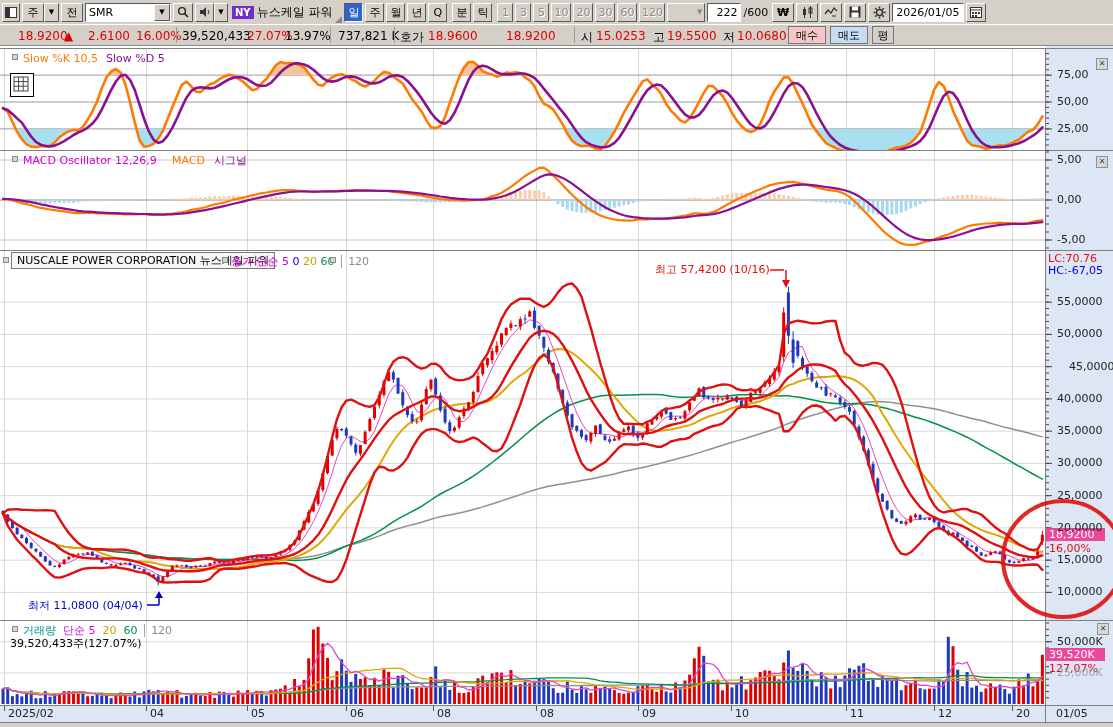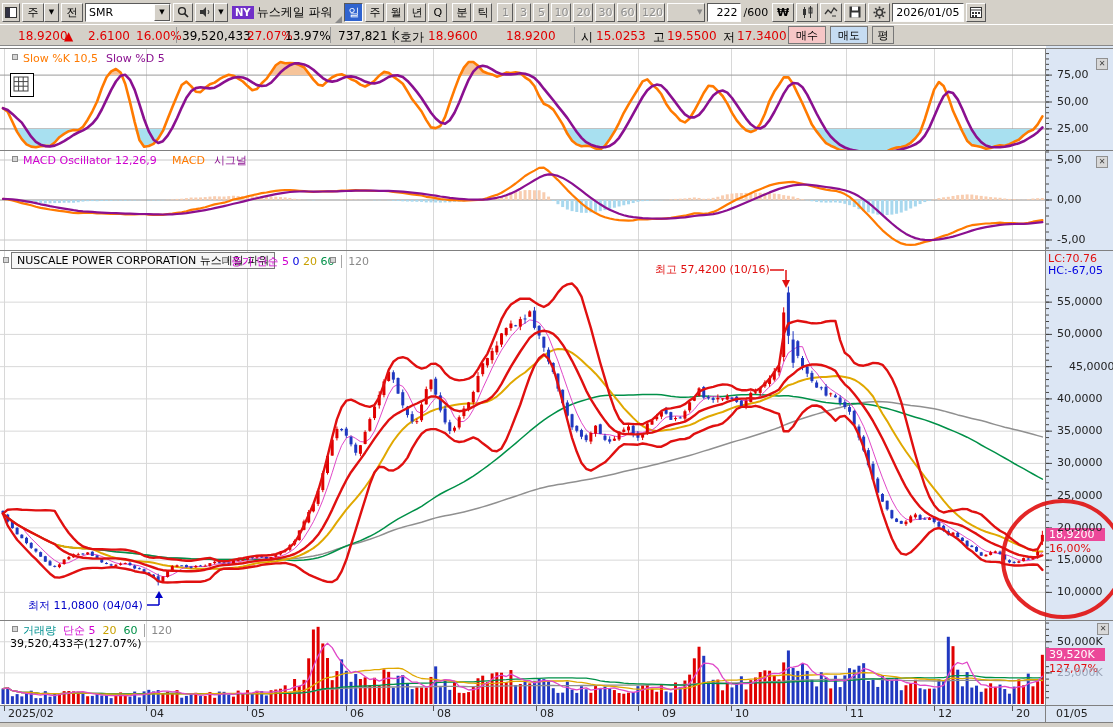--- a/index.html
+++ b/index.html
@@ -155,21 +155,21 @@
   <span class="qsep" style="left:394px"></span>
   <span class="q blk" style="left:400px">호가</span>
   <span class="q red" style="left:428px">18.9600</span>
   <span class="q red" style="left:506px">18.9200</span>
   <span class="qsep" style="left:574px"></span>
   <span class="q blk" style="left:581px">시</span>
   <span class="q red" style="left:596px">15.0253</span>
   <span class="q blk" style="left:653px">고</span>
   <span class="q red" style="left:667px">19.5500</span>
   <span class="q blk" style="left:723px">저</span>
-  <span class="q red" style="left:737px">17.3400</span>
+  <span class="q red" style="left:737px">10.0680</span>
   <span class="qbtn" style="left:788px;width:38px;background:#f6c6c6">매수</span>
   <span class="qbtn" style="left:830px;width:38px;background:#c6dcf2">매도</span>
   <span class="qbtn" style="left:872px;width:22px;background:#d4d0c8">평</span>
 </div>
 
 <div id="chart">
   <svg id="chart-svg" width="1113" height="681">
       <rect x="0" y="0" width="1113" height="681" fill="#ffffff"></rect>
       <rect x="1046" y="0" width="67" height="676" fill="#dce6f4"></rect>
       <rect x="0" y="659" width="1113" height="17" fill="#dce6f4"></rect>
@@ -1357,18 +1357,18 @@
     <span class="ov" style="left: 1057px; top: 507.15px; color: rgb(34, 34, 34);">15,0000</span>
     <span class="ov" style="left: 1057px; top: 539.4px; color: rgb(34, 34, 34);">10,0000</span>
     <span class="ov" style="left: 1057px; top: 588.75px; color: rgb(34, 34, 34);">50,000K</span>
     <span class="ov" style="left: 1057px; top: 619.875px; color: rgb(154, 164, 184);">25,000K</span>
     <span class="ov" style="left: 8px; top: 661px; color: rgb(34, 34, 34);">2025/02</span>
     <span class="ov" style="left: 150px; top: 661px; color: rgb(34, 34, 34);">04</span>
     <span class="ov" style="left: 251px; top: 661px; color: rgb(34, 34, 34);">05</span>
     <span class="ov" style="left: 350px; top: 661px; color: rgb(34, 34, 34);">06</span>
     <span class="ov" style="left: 437px; top: 661px; color: rgb(34, 34, 34);">08</span>
     <span class="ov" style="left: 540px; top: 661px; color: rgb(34, 34, 34);">08</span>
-    <span class="ov" style="left: 642px; top: 661px; color: rgb(34, 34, 34); margin-left: 20px;">09</span>
+    <span class="ov" style="left: 642px; top: 661px; color: rgb(34, 34, 34);">09</span>
     <span class="ov" style="left: 735px; top: 661px; color: rgb(34, 34, 34);">10</span>
     <span class="ov" style="left: 850px; top: 661px; color: rgb(34, 34, 34);">11</span>
     <span class="ov" style="left: 938px; top: 661px; color: rgb(34, 34, 34);">12</span>
     <span class="ov" style="left: 1016px; top: 661px; color: rgb(34, 34, 34);">20</span>
   </div>
 
 </body></html>

